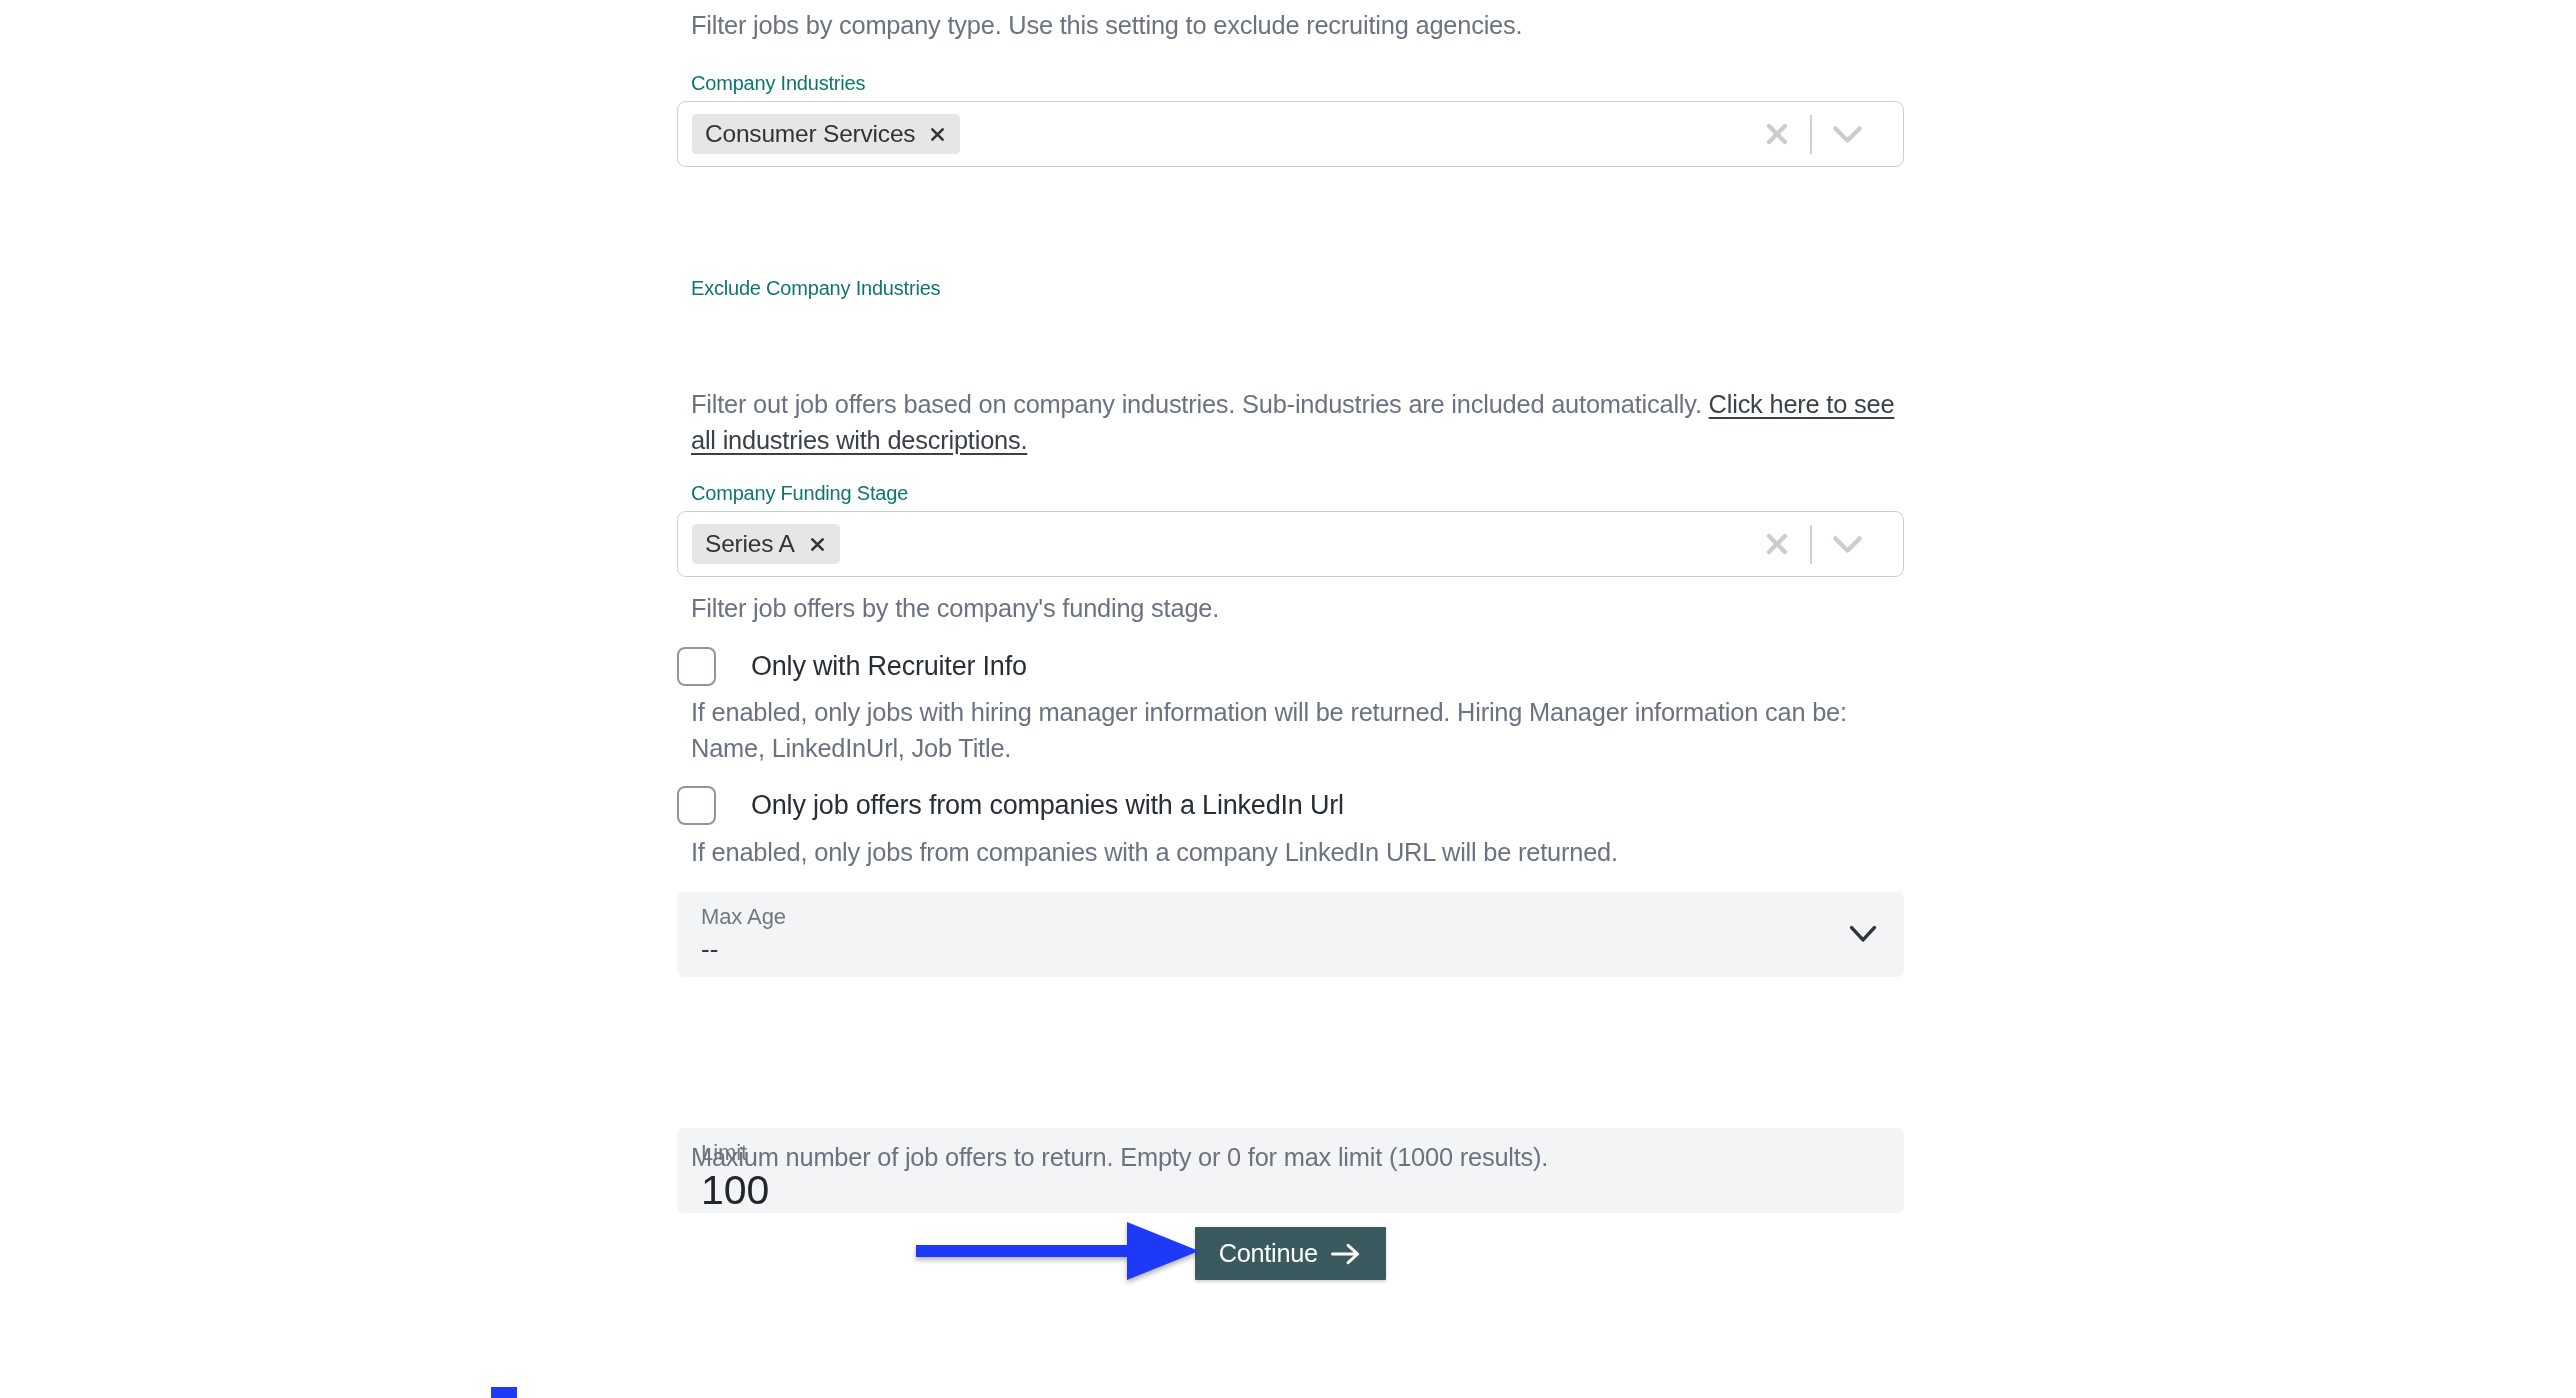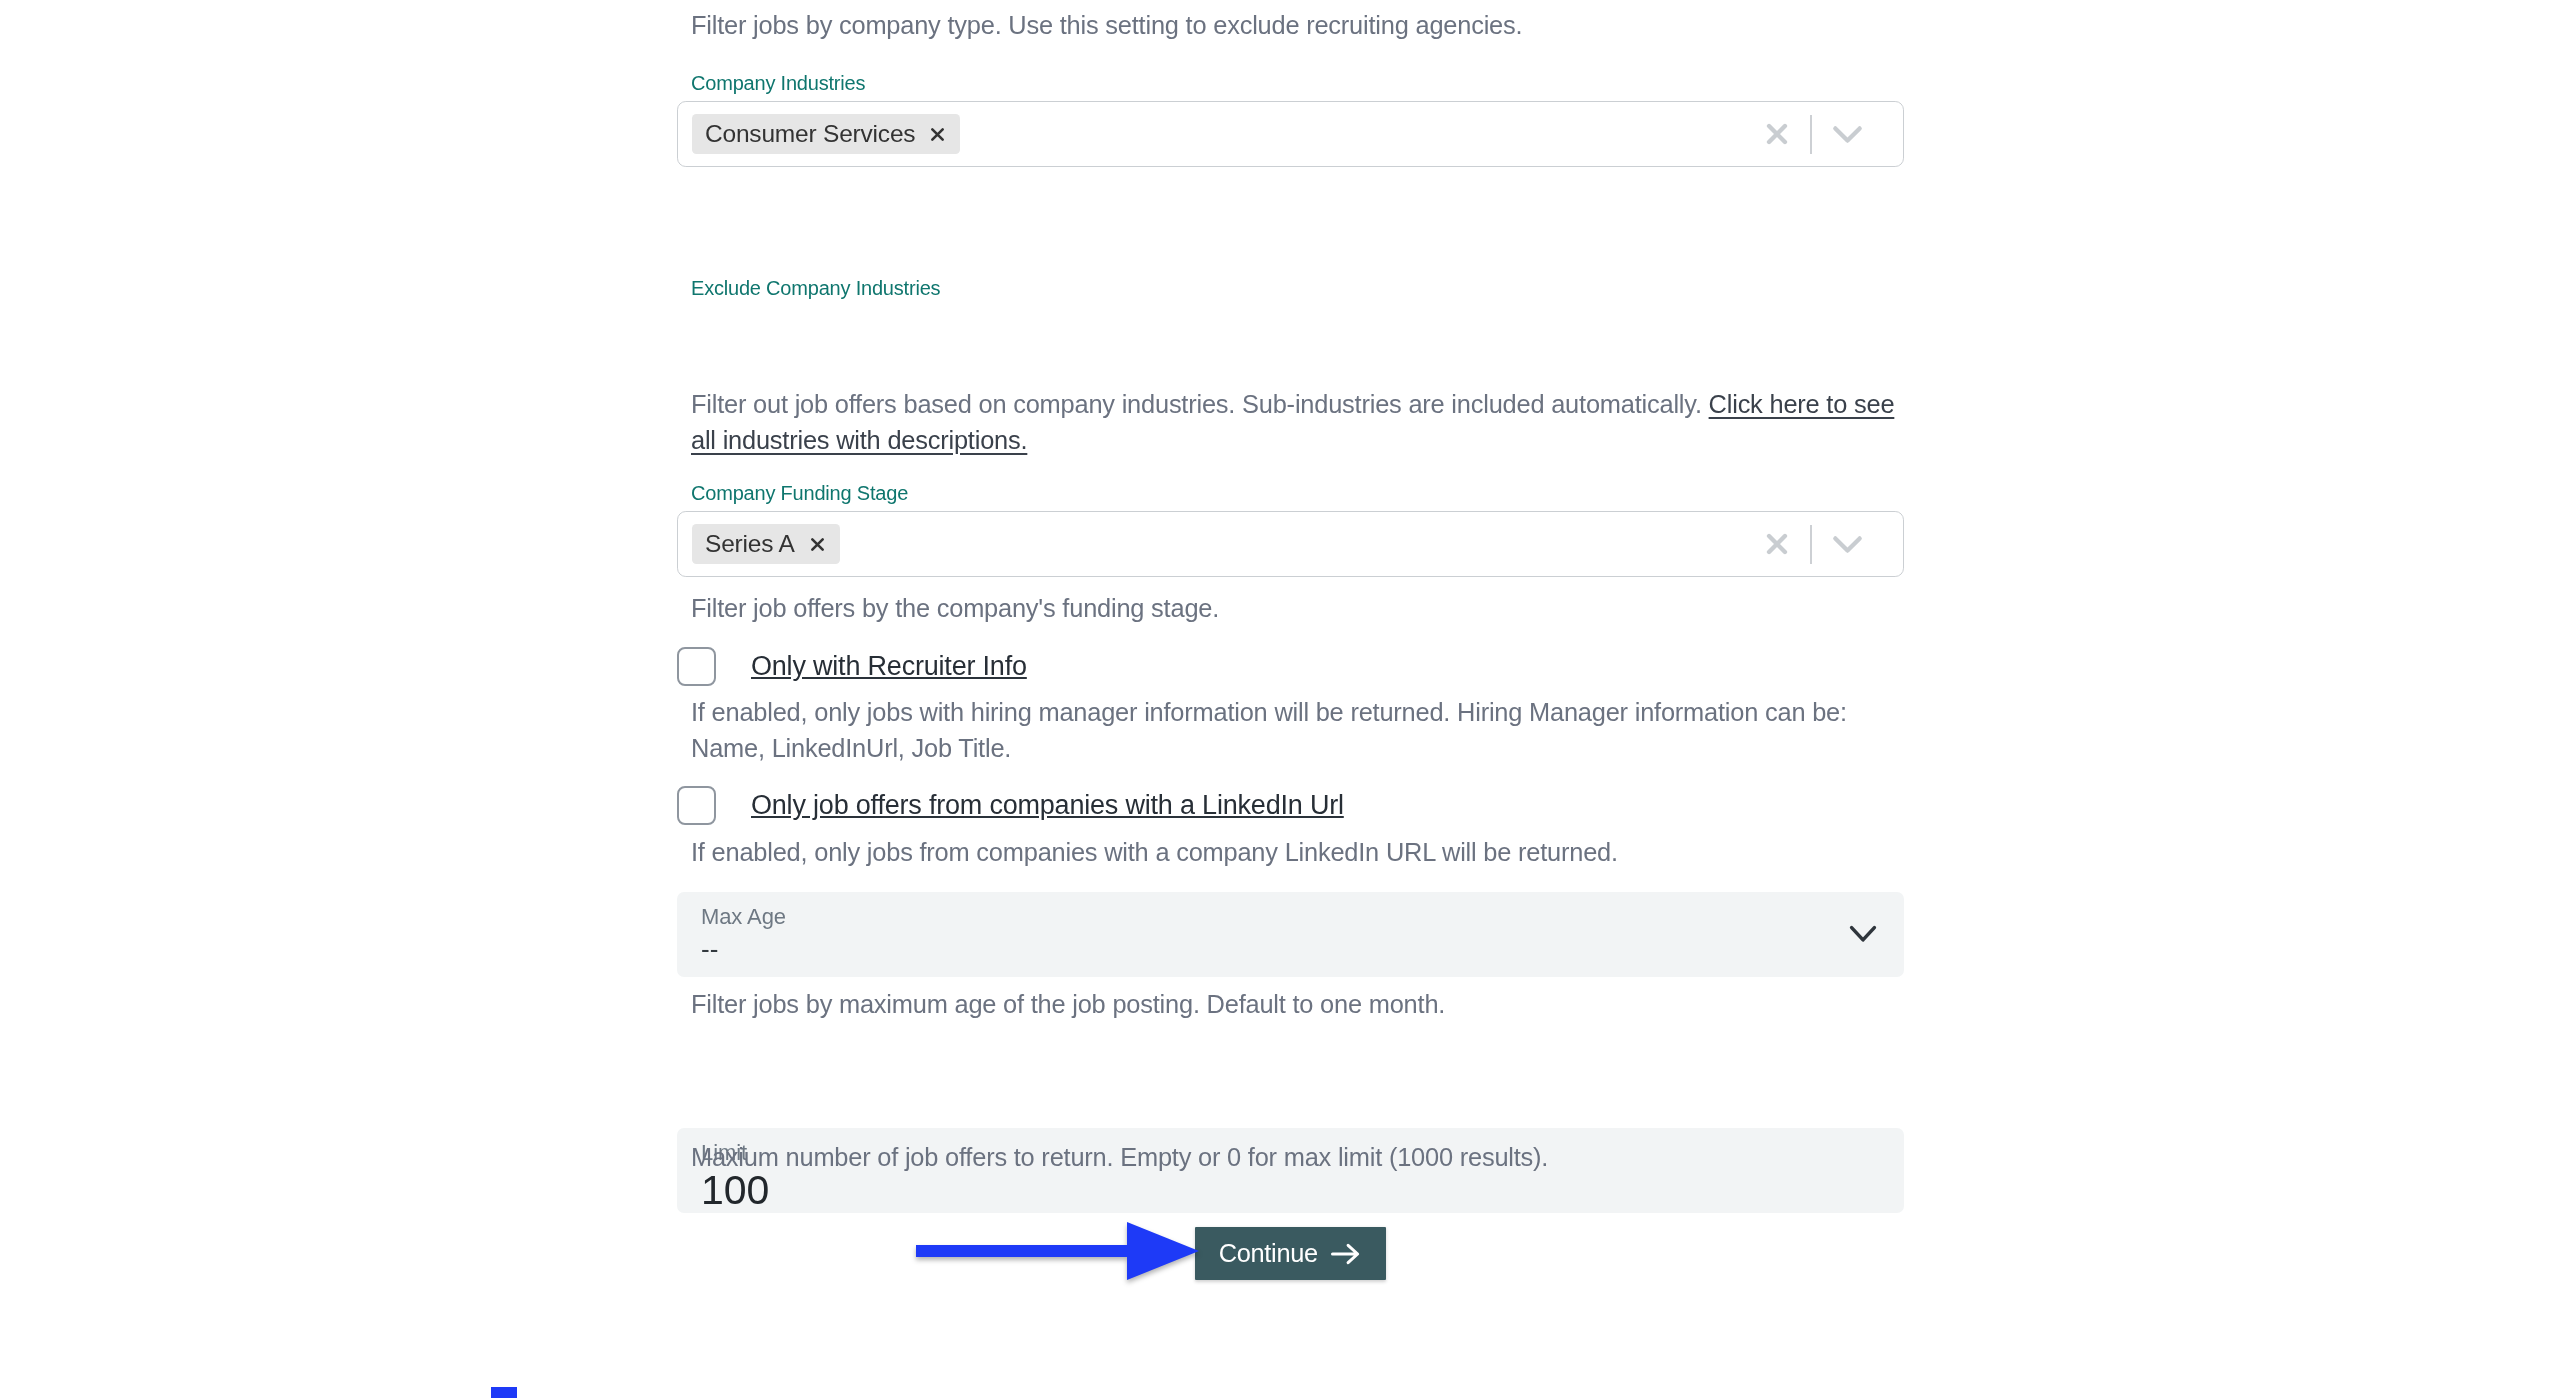--- a/index.html
+++ b/index.html
@@ -27,21 +27,21 @@
            display:flex;justify-content:space-between;cursor:pointer;}
   .mselect .values{display:flex;align-items:center;padding-left:14px;}
   .chip{display:inline-flex;align-items:center;gap:13px;background:var(--chip_bg);border-radius:4.4px;
         padding:6.1px 13px;font-size:24.5px;color:#333333;letter-spacing:-0.2px;}
   .chip .chip-x{display:inline-flex;cursor:pointer;color:#333333;}
   .controls{display:flex;align-items:center;color:var(--indicator_gray);padding-right:21px;}
   .ind{display:inline-flex;align-items:center;justify-content:center;padding:0 18.4px;cursor:pointer;}
   .ind-divider{width:1.8px;height:39px;background:#cdd0d4;}
 
   
-  .cb-row{display:flex;align-items:center;text-decoration:underline;}
+  .cb-row{display:flex;align-items:center;}
   .checkbox{width:39px;height:39px;border:2.6px solid #8f969f;border-radius:8px;background:#fff;cursor:pointer;flex:0 0 auto;}
   .cb-label{margin-left:35px;font-size:27px;color:#272e36;letter-spacing:-0.2px;}
 
   
   .filled{height:85px;background:var(--field_bg);border-radius:7px;position:relative;cursor:pointer;}
   .filled .f-label{position:absolute;left:24px;top:12.3px;font-size:22px;color:#6e7883;letter-spacing:-0.1px;}
   .filled .f-value{position:absolute;left:24px;top:42px;font-size:26px;color:#33393f;}
   .filled .f-value.big{font-size:41px;top:39px;color:#22272c;}
   .filled .f-chevron{position:absolute;right:26px;top:33px;color:#2f353c;}
 
@@ -143,21 +143,20 @@
 
   <div class="blk filled" style="top:892px">
     <span class="f-label">Max Age</span>
     <span class="f-value">--</span>
     <span class="f-chevron">
       <svg width="30" height="18.4" viewBox="0 0 34 21">
           <path d="M4 3 L17 17 L30 3" stroke="currentColor" stroke-width="4" stroke-linecap="round" stroke-linejoin="round" fill="none"></path>
         </svg>
     </span>
   </div>
-  <p class="blk helper" style="top:986px">Filter jobs by maximum age of the job posting. Default to one month.</p>
 
   <div class="blk filled" style="top:1043px">
     <span class="f-label">Limit</span>
     <span class="f-value big">100</span>
   </div>
   <p class="blk helper" style="top:1139px">Maxium number of job offers to return. Empty or 0 for max limit (1000 results).</p>
 
   <div class="blk btn-row" style="top:1227px">
     <button class="continue-btn">
       <span>Continue</span>

